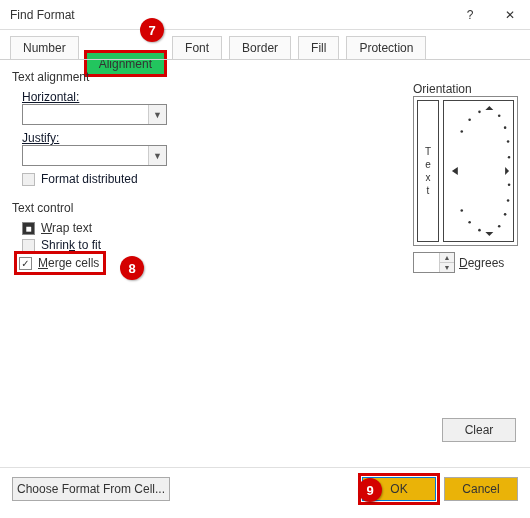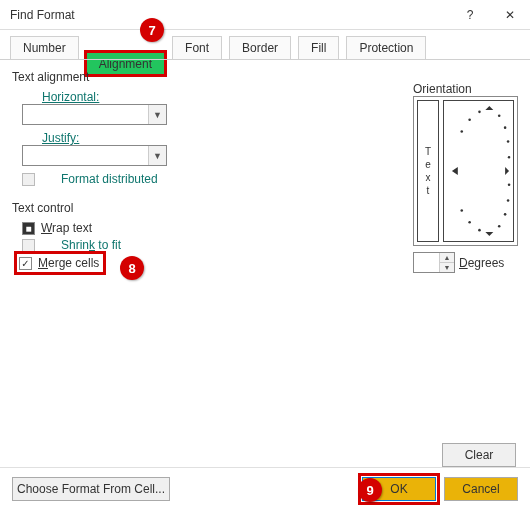--- a/index.html
+++ b/index.html
@@ -55,21 +55,21 @@
   fieldset {
     border: none;
     padding: 0;
     margin: 0 0 12px 0;
   }
   fieldset > .legend {
     font-size: 12px;
     color: #333;
     margin-bottom: 6px;
   }
-  .disabled-label { color: #0f766e; margin-left: 20px; }
+  .disabled-label { color: #0f172a; }
   .field-row { margin: 2px 0 6px 10px; }
   .select-box {
     width: 145px;
     height: 21px;
     border: 1px solid #888;
     display: inline-flex;
     align-items: center;
     background: #fff;
   }
   .select-box .arrow {
@@ -116,21 +116,21 @@
     gap: 2px; font-size:10px;
   }
   .orient-arc {
     flex: 1;
     border:1px solid #444;
     position: relative;
   }
   .orient-arc svg { width:100%; height:100%; }
   .orient-deg { margin-top:6px; display:flex; align-items:center; gap:4px; }
   .clear-btn {
-    position:absolute; right:14px; bottom:0;
+    position:absolute; right:14px; bottom:25px;
     width:74px; height:24px; border:1px solid #aaa; background:#f0f0f0;
     display:flex; align-items:center; justify-content:center;
   }
   .footer {
     height: 42px;
     display:flex; align-items:center;
     padding: 4px 12px;
     border-top:1px solid #e0e0e0;
     gap: 8px;
   }

